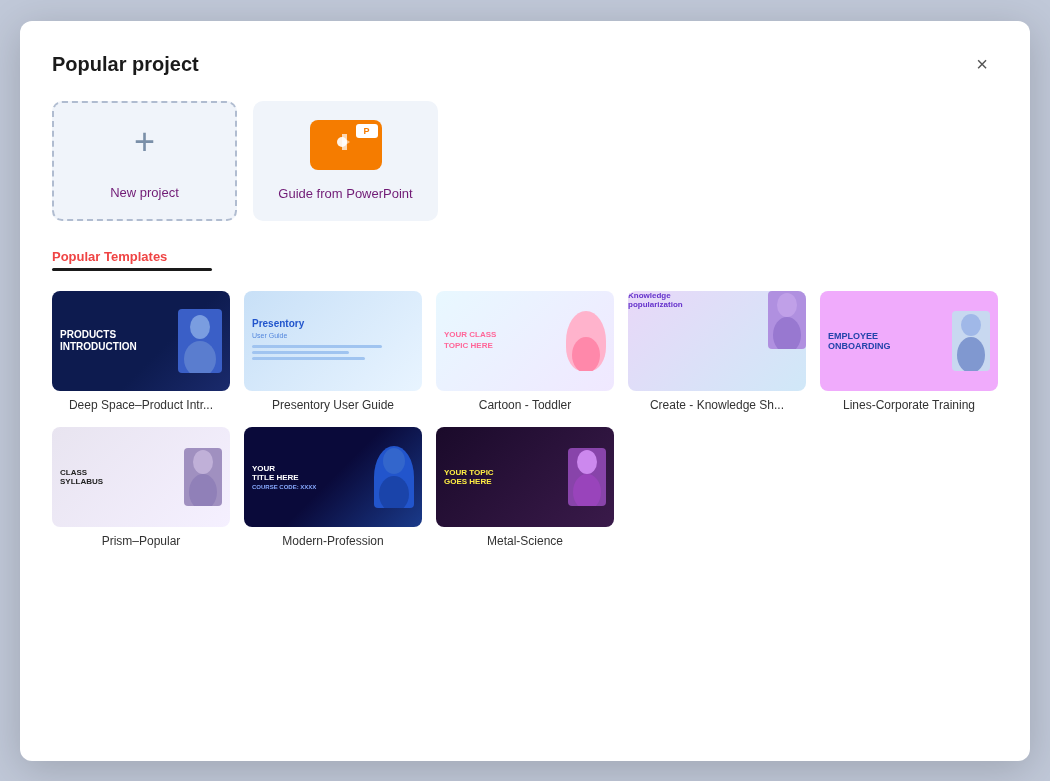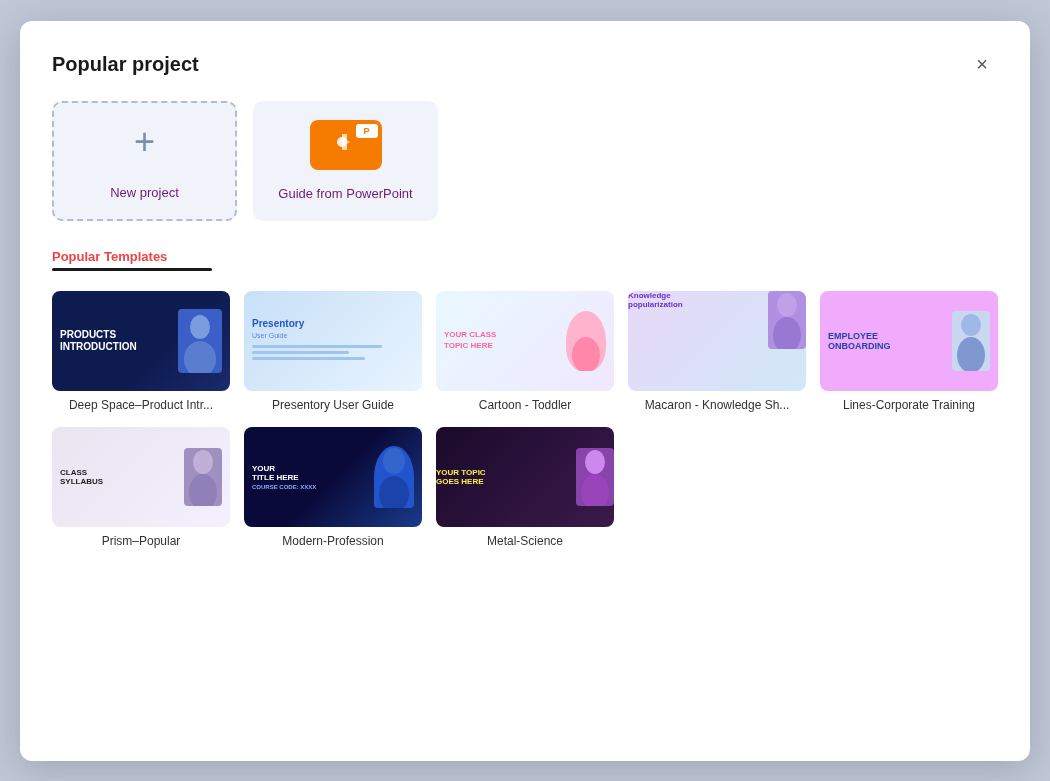--- a/index.html
+++ b/index.html
@@ -242,20 +242,21 @@
       display: flex;
       align-items: center;
       justify-content: space-between;
     }
     .thumb-modern .mo-text { font-size: 8px; font-weight: 700; color: #fff; flex: 1; }
     .thumb-modern .mo-avatar { width: 40px; height: 62px; background: #2255cc; border-radius: 50% 50% 4px 4px; }
 
     
     .thumb-metal {
       background: linear-gradient(135deg, #1a0a2a 0%, #3a1a4a 100%);
+      padding: 8px;
       display: flex;
       align-items: center;
       justify-content: flex-end;
     }
     .thumb-metal .me-text { font-size: 8px; font-weight: 700; color: #ffee44; flex: 1; }
     .thumb-metal .me-avatar { width: 38px; height: 58px; background: #8844aa; border-radius: 4px; }
   </style>
 </head>
 <body>
 
@@ -339,21 +340,21 @@
       <div class="template-card">
         <div class="template-thumb thumb-macaron">
           <div class="m-text">Knowledge<br>popularization</div>
           <div class="m-avatar">
             <svg width="38" height="58" viewBox="0 0 38 58">
               <ellipse cx="19" cy="14" rx="10" ry="12" fill="#c0a0e8"></ellipse>
               <ellipse cx="19" cy="44" rx="14" ry="18" fill="#9878d0"></ellipse>
             </svg>
           </div>
         </div>
-        <span class="template-label">Macaron - Knowledge Sh...</span>
+        <span class="template-label">Create - Knowledge Sh...</span>
       </div>
 
       <div class="template-card">
         <div class="template-thumb thumb-lines">
           <div class="l-text">EMPLOYEE<br>ONBOARDING</div>
           <div class="l-avatar">
             <svg width="38" height="60" viewBox="0 0 38 60">
               <ellipse cx="19" cy="14" rx="10" ry="11" fill="#a0b8e8"></ellipse>
               <ellipse cx="19" cy="44" rx="14" ry="18" fill="#8098d0"></ellipse>
             </svg>

